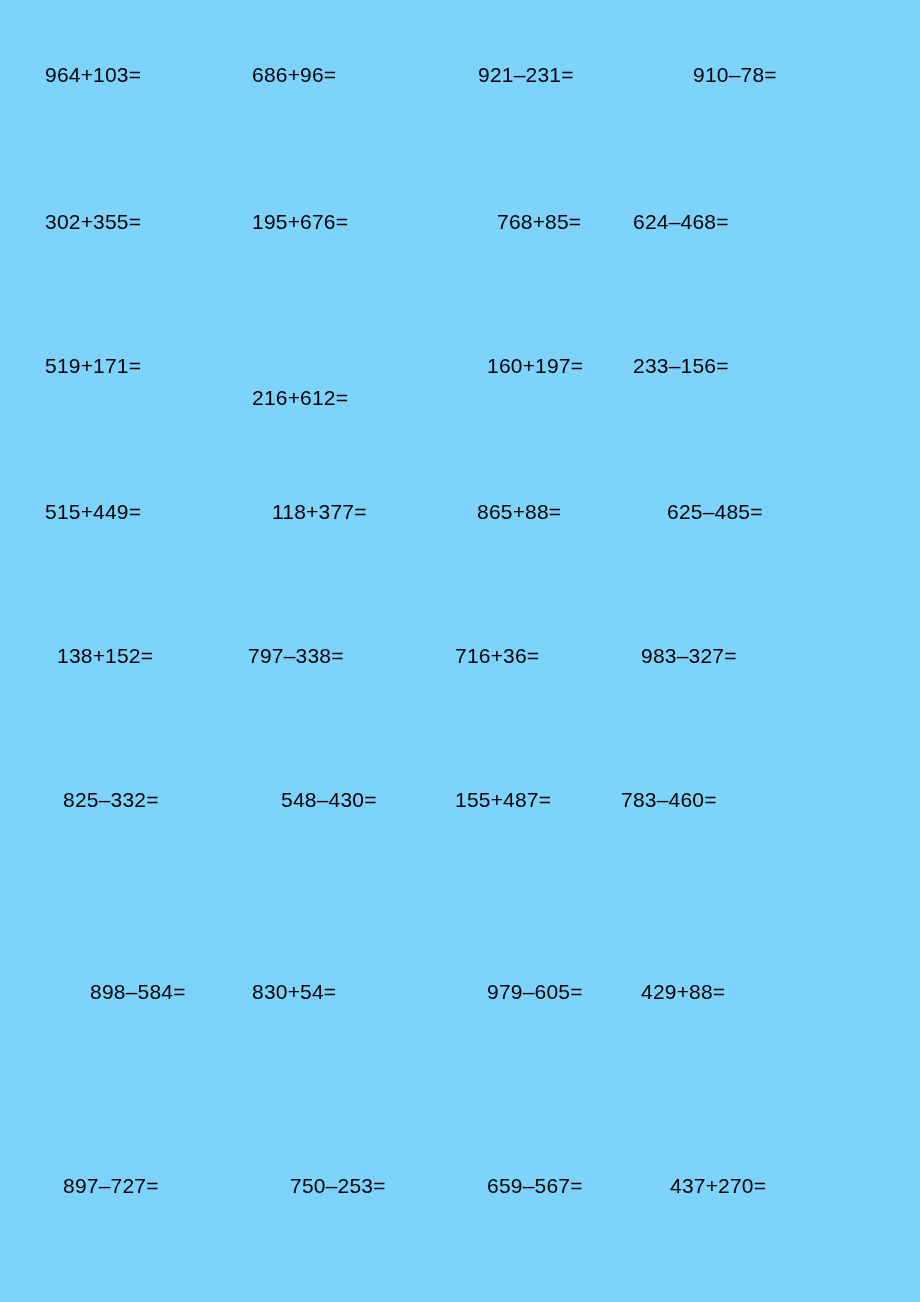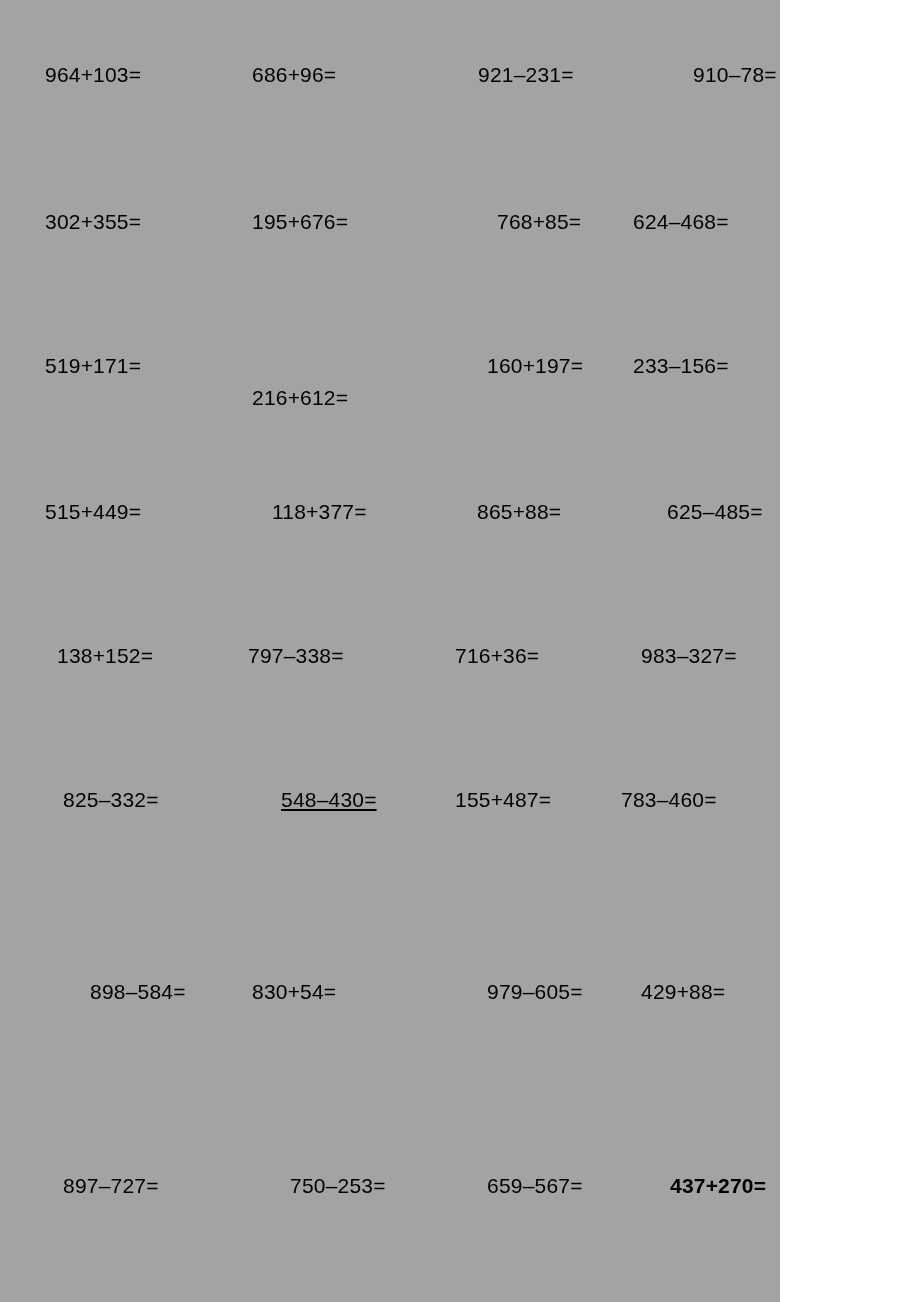--- a/index.html
+++ b/index.html
@@ -32,21 +32,21 @@
     font-size: 21px;
     line-height: 34px;
     color: #000000;
     white-space: nowrap;
     letter-spacing: 0.2px;
   }
 </style>
 </head>
 <body>
 
-<div id="worksheet" style="width: 780px; height: 1302px; background: #a3a3a3;">
+<div id="worksheet" style="width: 920px; height: 1302px; background: #7dd3fc;">
     <div class="problem-row" style="top: 58px;">
       <div class="problem" style="left: 45px; color: rgb(0, 0, 0);">964+103=</div>
       <div class="problem" style="left: 252px; color: rgb(0, 0, 0);">686+96=</div>
       <div class="problem" style="left: 478px; color: rgb(0, 0, 0);">921–231=</div>
       <div class="problem" style="left: 693px; color: rgb(0, 0, 0);">910–78=</div>
     </div>
     <div class="problem-row" style="top: 205px;">
       <div class="problem" style="left: 45px; color: rgb(0, 0, 0);">302+355=</div>
       <div class="problem" style="left: 252px; color: rgb(0, 0, 0);">195+676=</div>
       <div class="problem" style="left: 497px; color: rgb(0, 0, 0);">768+85=</div>
@@ -65,29 +65,29 @@
       <div class="problem" style="left: 633px; color: rgb(0, 0, 0); margin-left: 34px;">625–485=</div>
     </div>
     <div class="problem-row" style="top: 639px;">
       <div class="problem" style="left: 57px; color: rgb(0, 0, 0);">138+152=</div>
       <div class="problem" style="left: 248px; color: rgb(0, 0, 0);">797–338=</div>
       <div class="problem" style="left: 455px; color: rgb(0, 0, 0);">716+36=</div>
       <div class="problem" style="left: 641px; color: rgb(0, 0, 0);">983–327=</div>
     </div>
     <div class="problem-row" style="top: 783px;">
       <div class="problem" style="left: 63px; color: rgb(0, 0, 0);">825–332=</div>
-      <div class="problem" style="left: 281px; color: rgb(0, 0, 0); text-decoration: underline;">548–430=</div>
+      <div class="problem" style="left: 281px; color: rgb(0, 0, 0);">548–430=</div>
       <div class="problem" style="left: 455px; color: rgb(0, 0, 0);">155+487=</div>
       <div class="problem" style="left: 621px; color: rgb(0, 0, 0);">783–460=</div>
     </div>
     <div class="problem-row" style="top: 975px;">
       <div class="problem" style="left: 62px; color: rgb(0, 0, 0); margin-left: 28px;">898–584=</div>
       <div class="problem" style="left: 252px; color: rgb(0, 0, 0);">830+54=</div>
       <div class="problem" style="left: 487px; color: rgb(0, 0, 0);">979–605=</div>
       <div class="problem" style="left: 641px; color: rgb(0, 0, 0);">429+88=</div>
     </div>
     <div class="problem-row" style="top: 1169px;">
       <div class="problem" style="left: 63px; color: rgb(0, 0, 0);">897–727=</div>
       <div class="problem" style="left: 290px; color: rgb(0, 0, 0);">750–253=</div>
       <div class="problem" style="left: 487px; color: rgb(0, 0, 0);">659–567=</div>
-      <div class="problem" style="left: 670px; color: rgb(0, 0, 0); font-weight: bold;">437+270=</div>
+      <div class="problem" style="left: 670px; color: rgb(0, 0, 0);">437+270=</div>
     </div>
   </div>
 
 </body></html>

